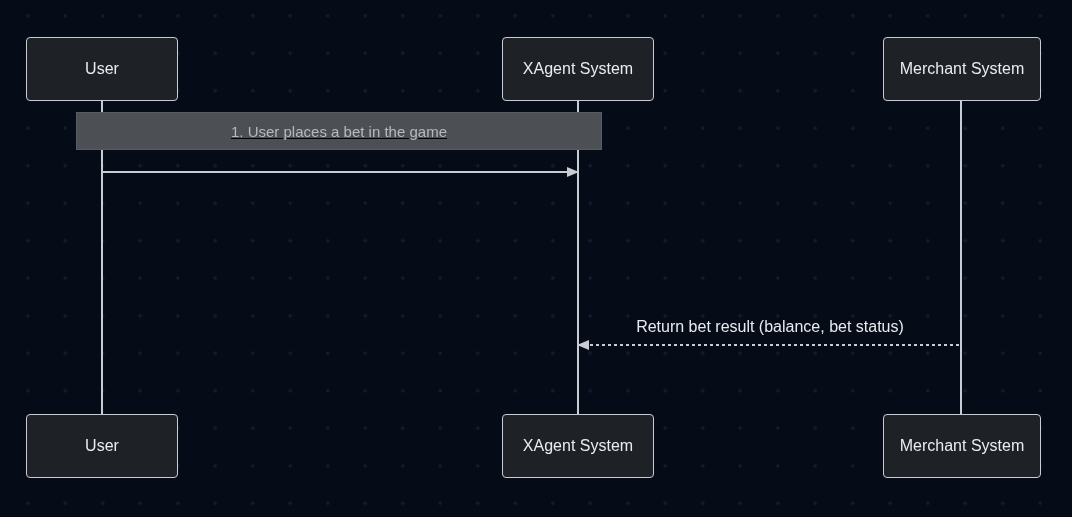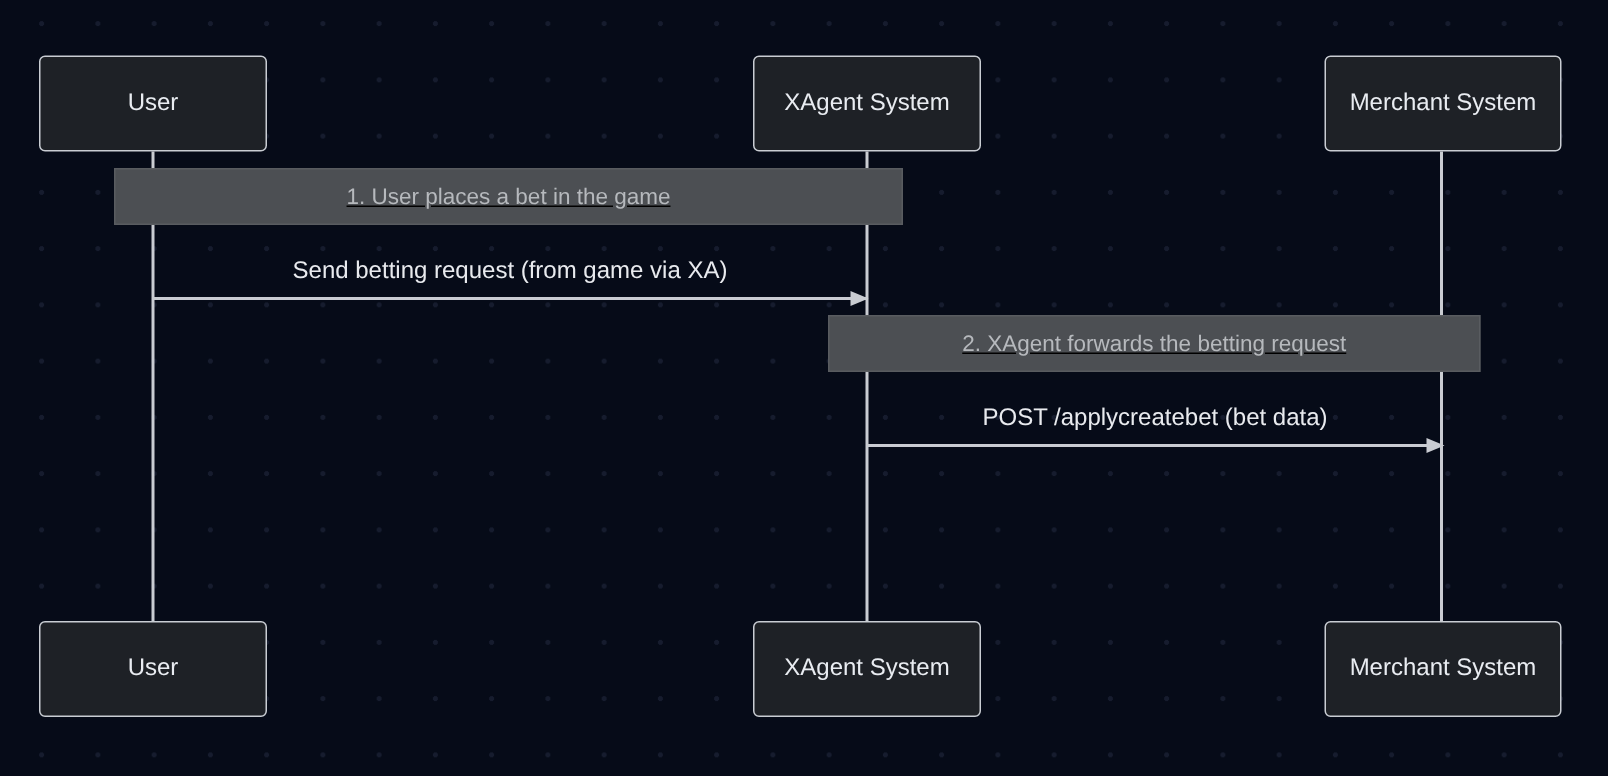--- a/index.html
+++ b/index.html
@@ -124,37 +124,33 @@
   </div>
   <div class="actor-box" style="left:883px;top:37px;width:158px;">
     <span>Merchant System</span>
   </div>
 
   <div class="note" style="left:76px;top:112px;width:526px;">
     <span>1. User places a bet in the game</span>
   </div>
 
   <div class="message" style="left:102px;top:171px;width:476px;">
-    <span class="msg-text">Send betting request (from game via XA)</span>
     <div class="msg-line solid">
       <div class="arrowhead right"></div>
     </div>
   </div>
 
-  <div class="note" style="left:552px;top:210px;width:435px;">
-    <span>2. XAgent forwards the betting request</span>
-  </div>
 
-  <div class="message" style="left:578px;top:269px;width:384px;">
-    <span class="msg-text">POST /applycreatebet (bet data)</span>
-    <div class="msg-line solid">
-      <div class="arrowhead right"></div>
+
+  <div class="message" style="left:578px;top:317px;width:384px;">
+    <span class="msg-text">Return bet result (balance, bet status)</span>
+    <div class="msg-line dashed">
+      <div class="arrowhead left"></div>
     </div>
   </div>
-
 
 
   <div class="actor-box" style="left:26px;top:414px;width:152px;">
     <span>User</span>
   </div>
   <div class="actor-box" style="left:502px;top:414px;width:152px;">
     <span>XAgent System</span>
   </div>
   <div class="actor-box" style="left:883px;top:414px;width:158px;">
     <span>Merchant System</span>

